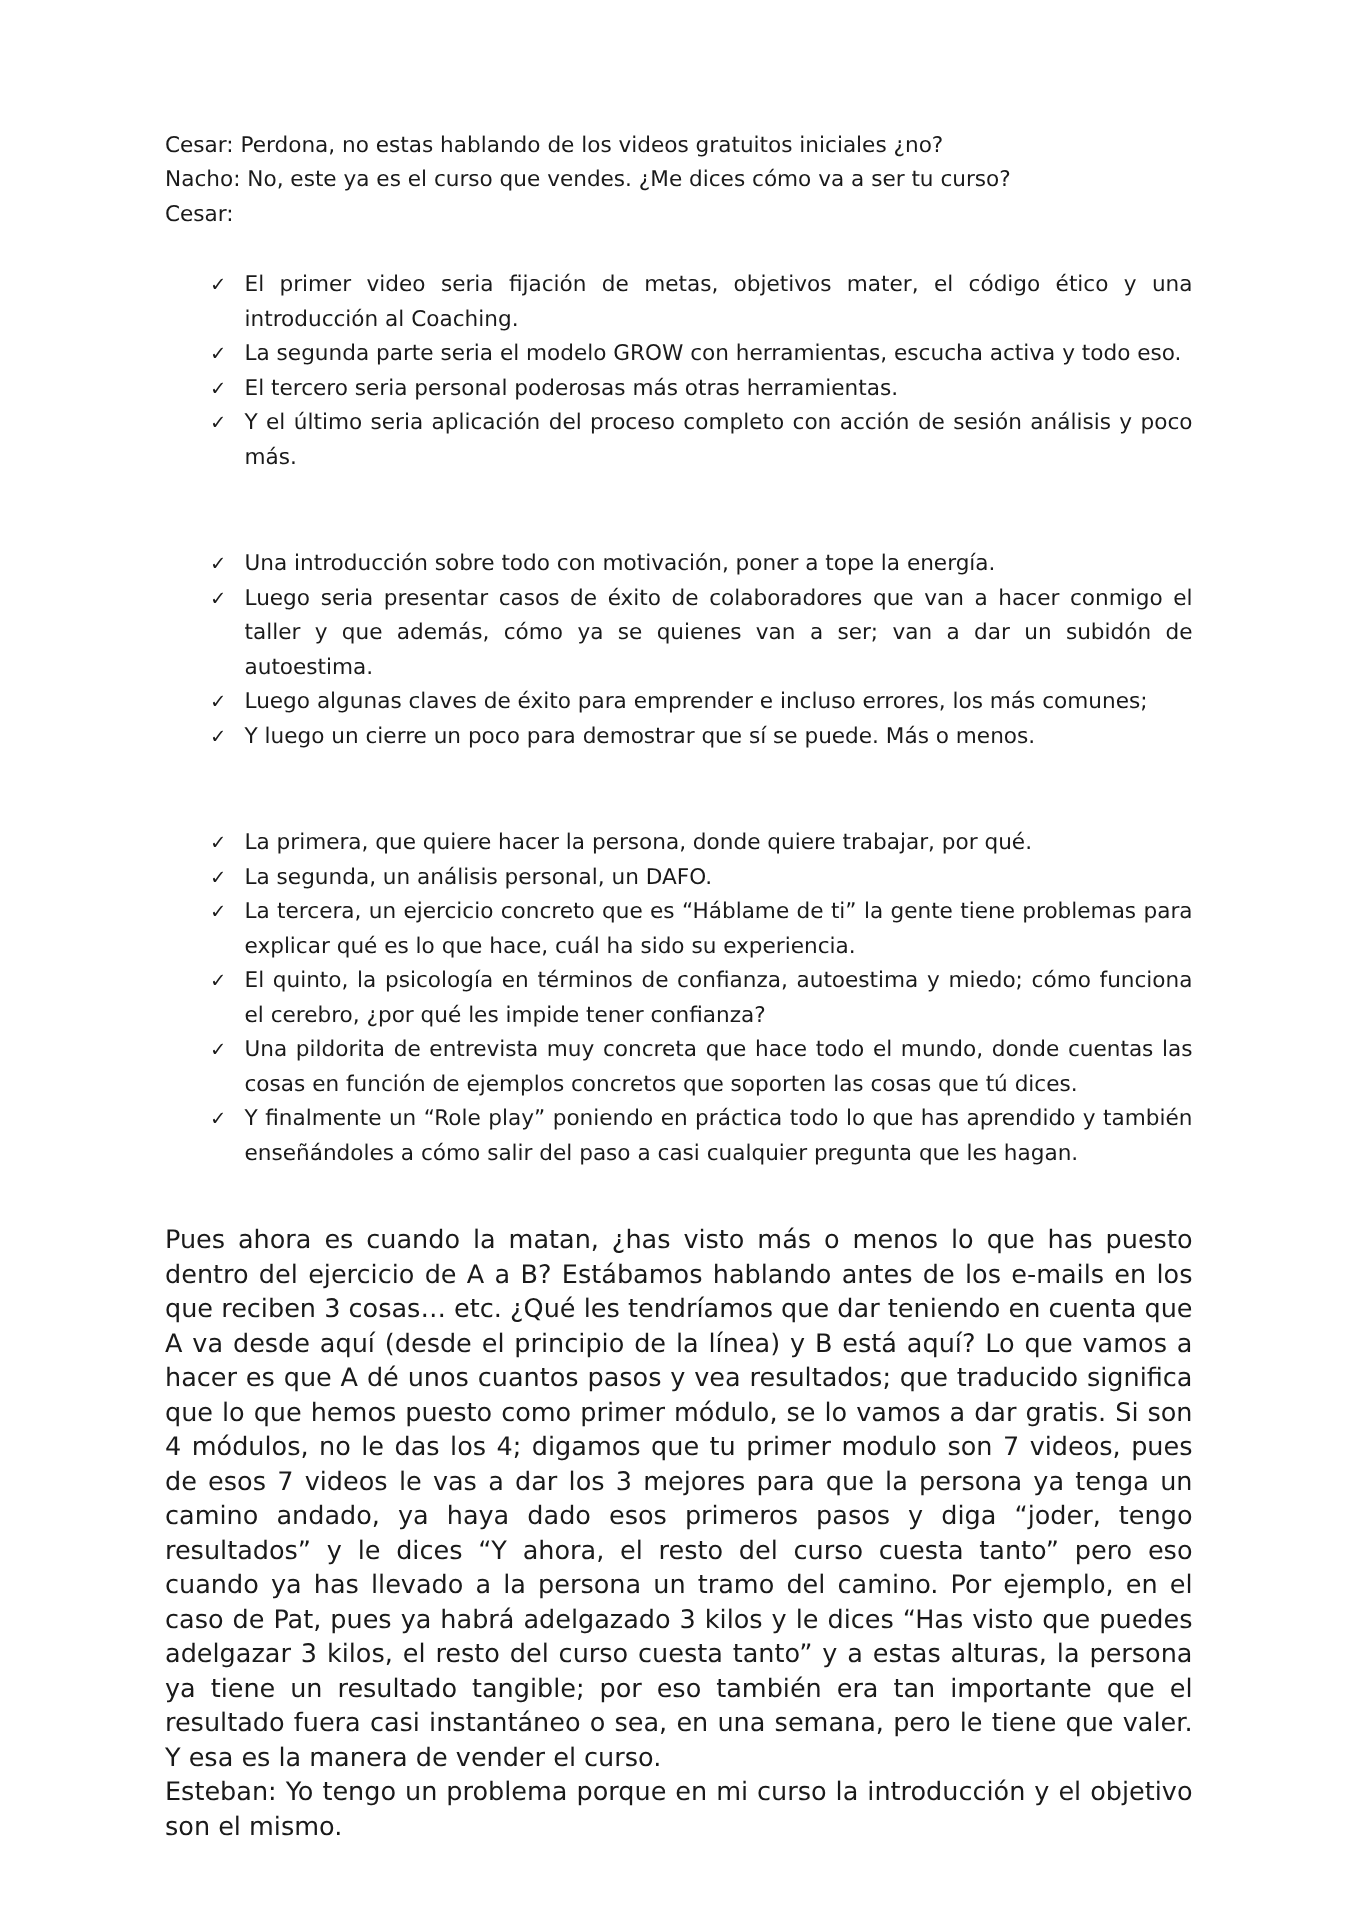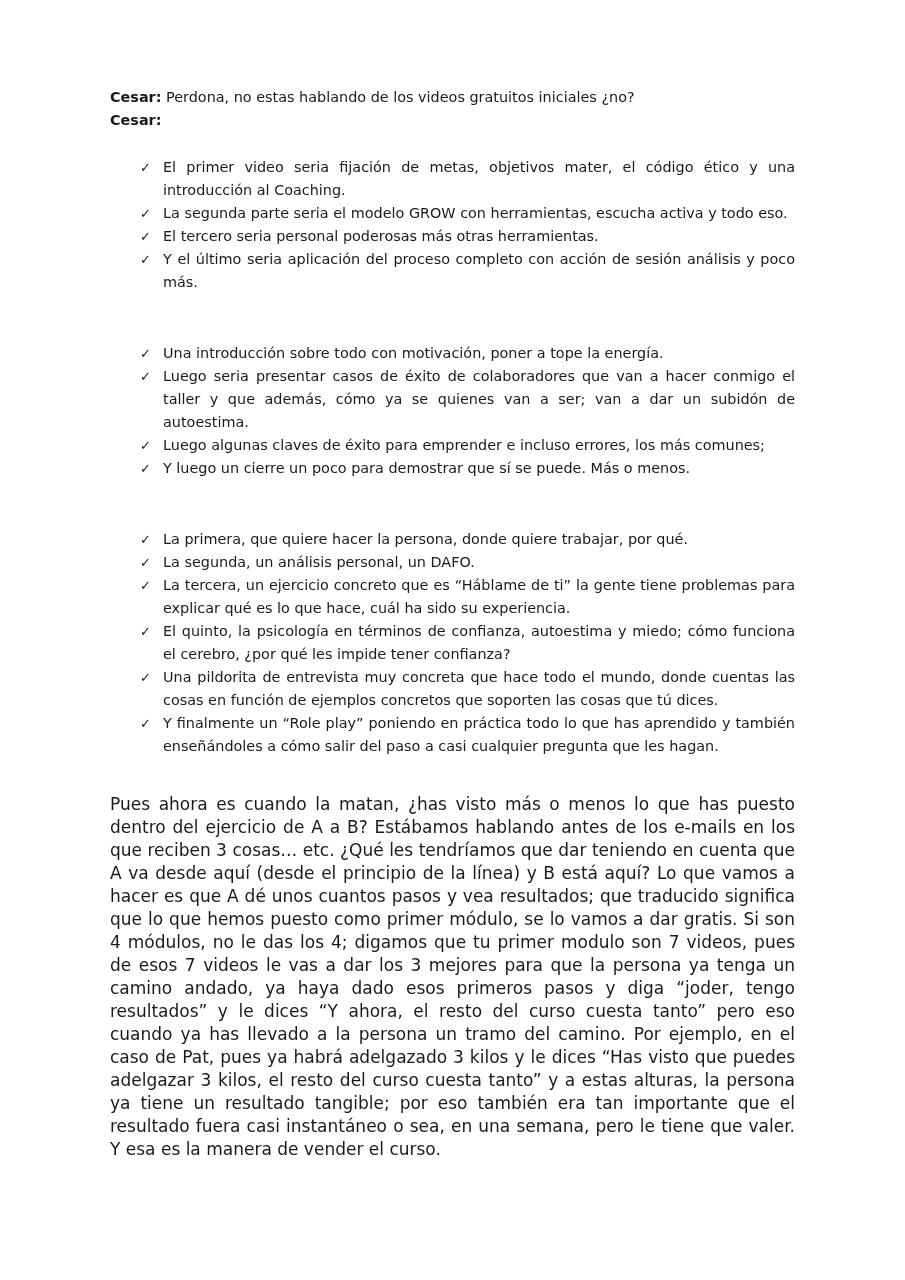--- a/index.html
+++ b/index.html
@@ -26,21 +26,21 @@
     width: 685px;
   }
   
   .speaker-line {
     font-size: 14.4px;
     line-height: 23px;
     text-align: left;
     margin: 0;
   }
   .speaker-name {
-    font-weight: bold;
+    font-weight: normal;
   }
   
   .para {
     font-size: 17px;
     line-height: 23px;
     text-align: justify;
     text-justify: inter-word;
     margin: 0;
     hyphens: none;
   }
@@ -75,20 +75,21 @@
   .gap-12 { height: 12px; }
 </style>
 </head>
 <body>
 
 <div class="page">
   <div class="doc-body">
 
     <p class="speaker-line"><span class="speaker-name">Cesar:</span><span> Perdona, no estas hablando de los videos gratuitos iniciales ¿no?</span></p>
 
+    <p class="speaker-line"><span class="speaker-name">Nacho:</span><span> No, este ya es el curso que vendes. ¿Me dices cómo va a ser tu curso?</span></p>
 
     <p class="speaker-line"><span class="speaker-name">Cesar:</span><span></span></p>
 
     <div class="gap-24"></div>
 
     <ul class="check-list">
       <li>
           <span class="tick">✓</span>
           <span class="txt">El primer video seria fijación de metas, objetivos mater, el código ético y una introducción al Coaching.</span>
         </li>
@@ -160,15 +161,16 @@
           <span class="tick">✓</span>
           <span class="txt">Y finalmente un “Role play” poniendo en práctica todo lo que has aprendido y también enseñándoles a cómo salir del paso a casi cualquier pregunta que les hagan.</span>
         </li>
     </ul>
 
     <div class="gap-23"></div>
     <div class="gap-12"></div>
 
     <p class="para">Pues ahora es cuando la matan, ¿has visto más o menos lo que has puesto dentro del ejercicio de A a B? Estábamos hablando antes de los e-mails en los que reciben 3 cosas… etc. ¿Qué les tendríamos que dar teniendo en cuenta que A va desde aquí (desde el principio de la línea) y B está aquí? Lo que vamos a hacer es que A dé unos cuantos pasos y vea resultados; que traducido significa que lo que hemos puesto como primer módulo, se lo vamos a dar gratis. Si son 4 módulos, no le das los 4; digamos que tu primer modulo son 7 videos, pues de esos 7 videos le vas a dar los 3 mejores para que la persona ya tenga un camino andado, ya haya dado esos primeros pasos y diga “joder, tengo resultados” y le dices “Y ahora, el resto del curso cuesta tanto” pero eso cuando ya has llevado a la persona un tramo del camino. Por ejemplo, en el caso de Pat, pues ya habrá adelgazado 3 kilos y le dices “Has visto que puedes adelgazar 3 kilos, el resto del curso cuesta tanto” y a estas alturas, la persona ya tiene un resultado tangible; por eso también era tan importante que el resultado fuera casi instantáneo o sea, en una semana, pero le tiene que valer. Y esa es la manera de vender el curso.</p>
 
+    <p class="para"><span class="speaker-name">Esteban:</span><span> Yo tengo un problema porque en mi curso la introducción y el objetivo son el mismo.</span></p>
 
   </div>
 </div>
 
 </body></html>

